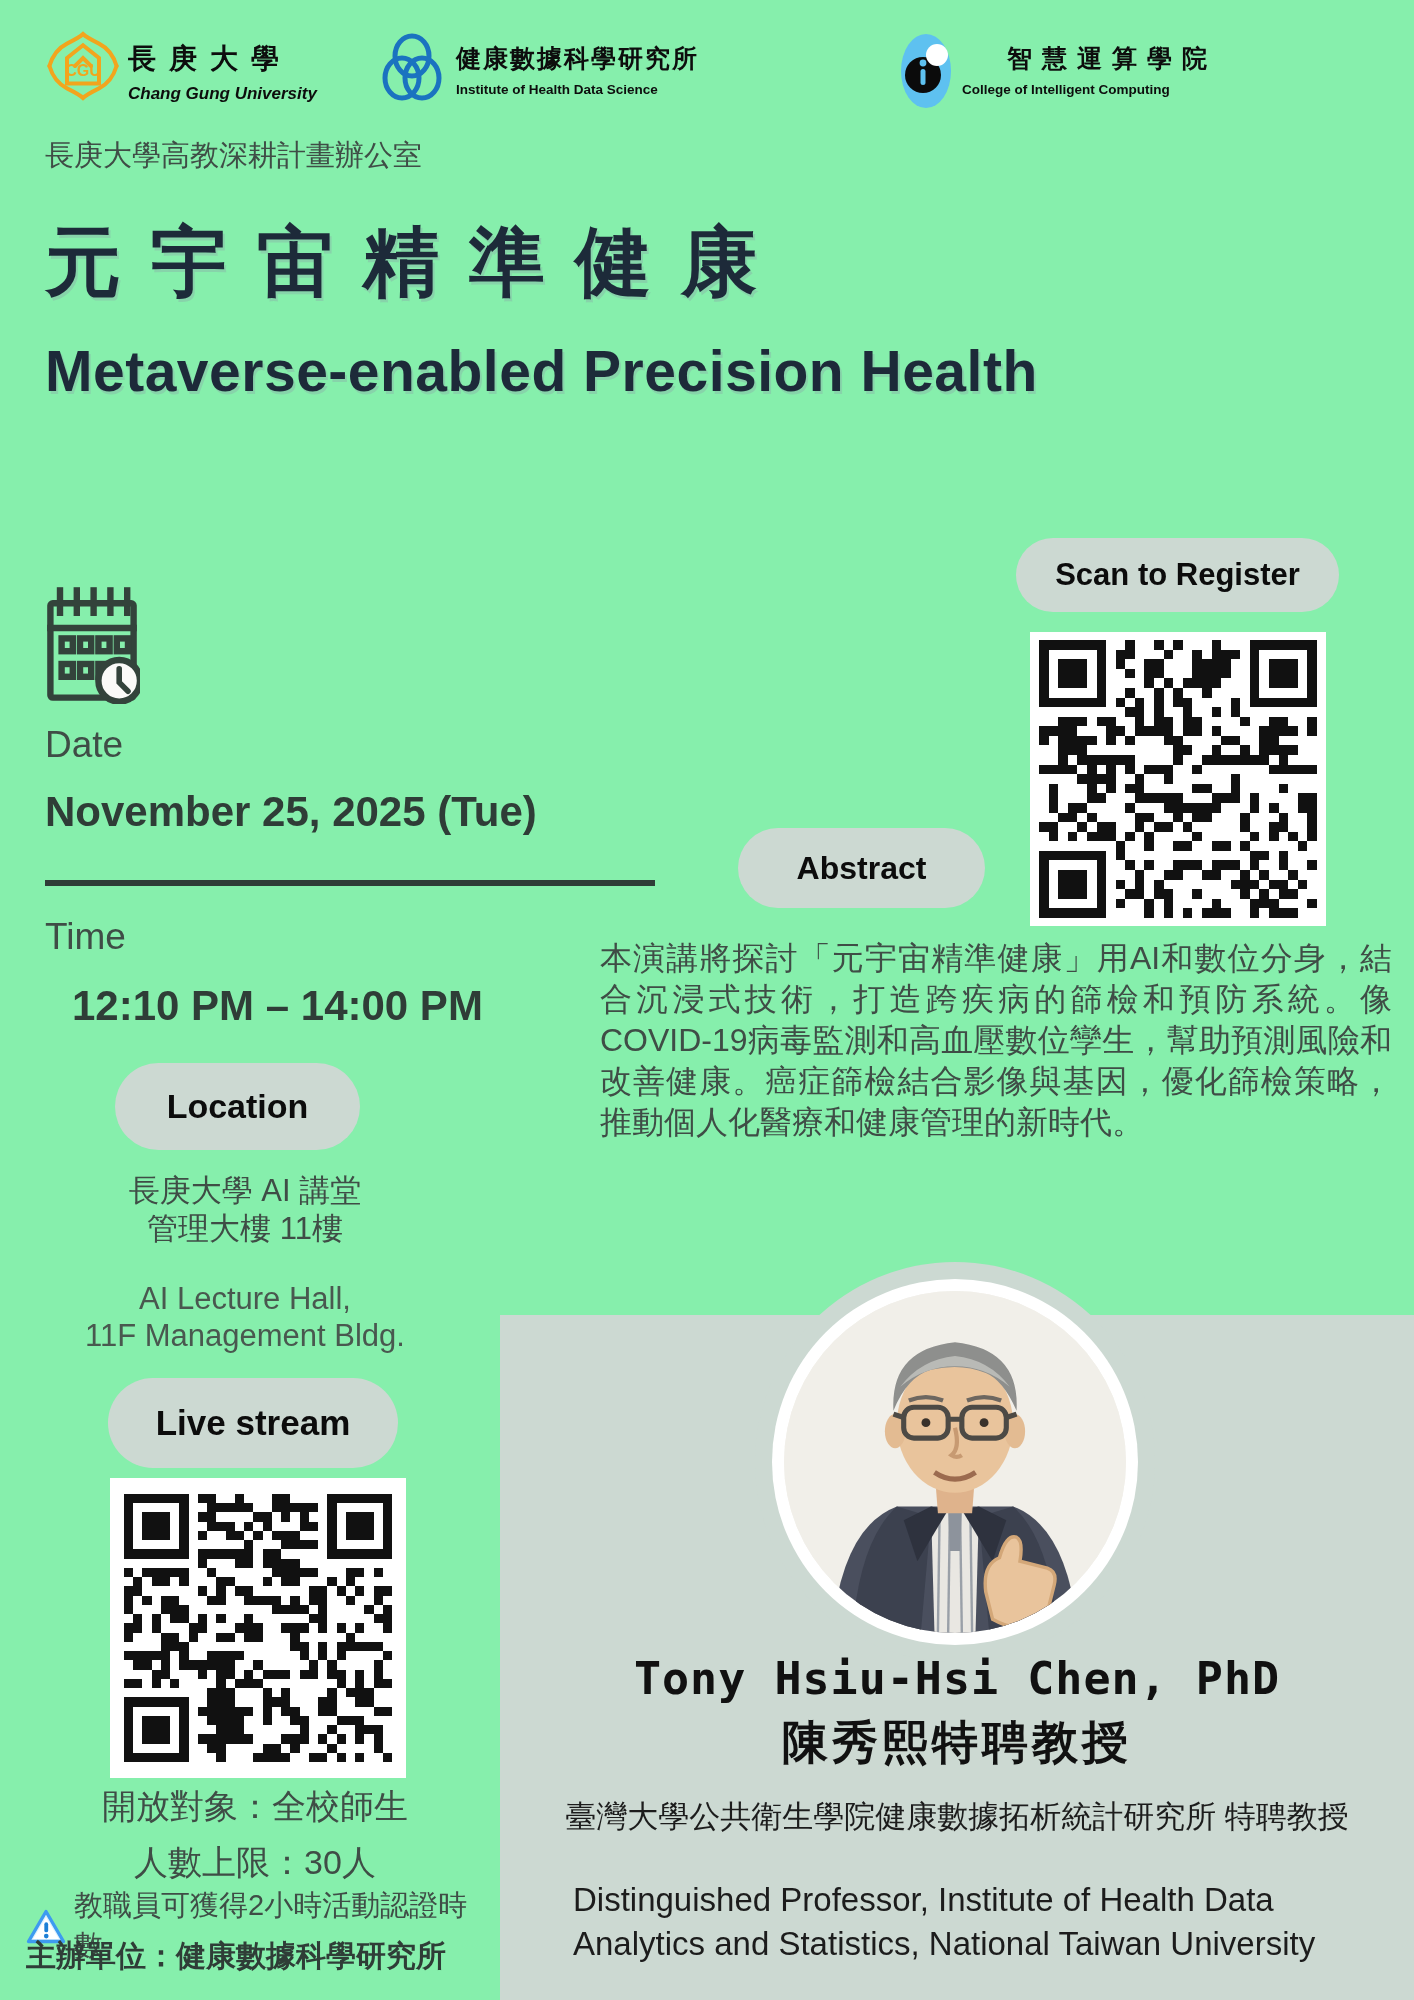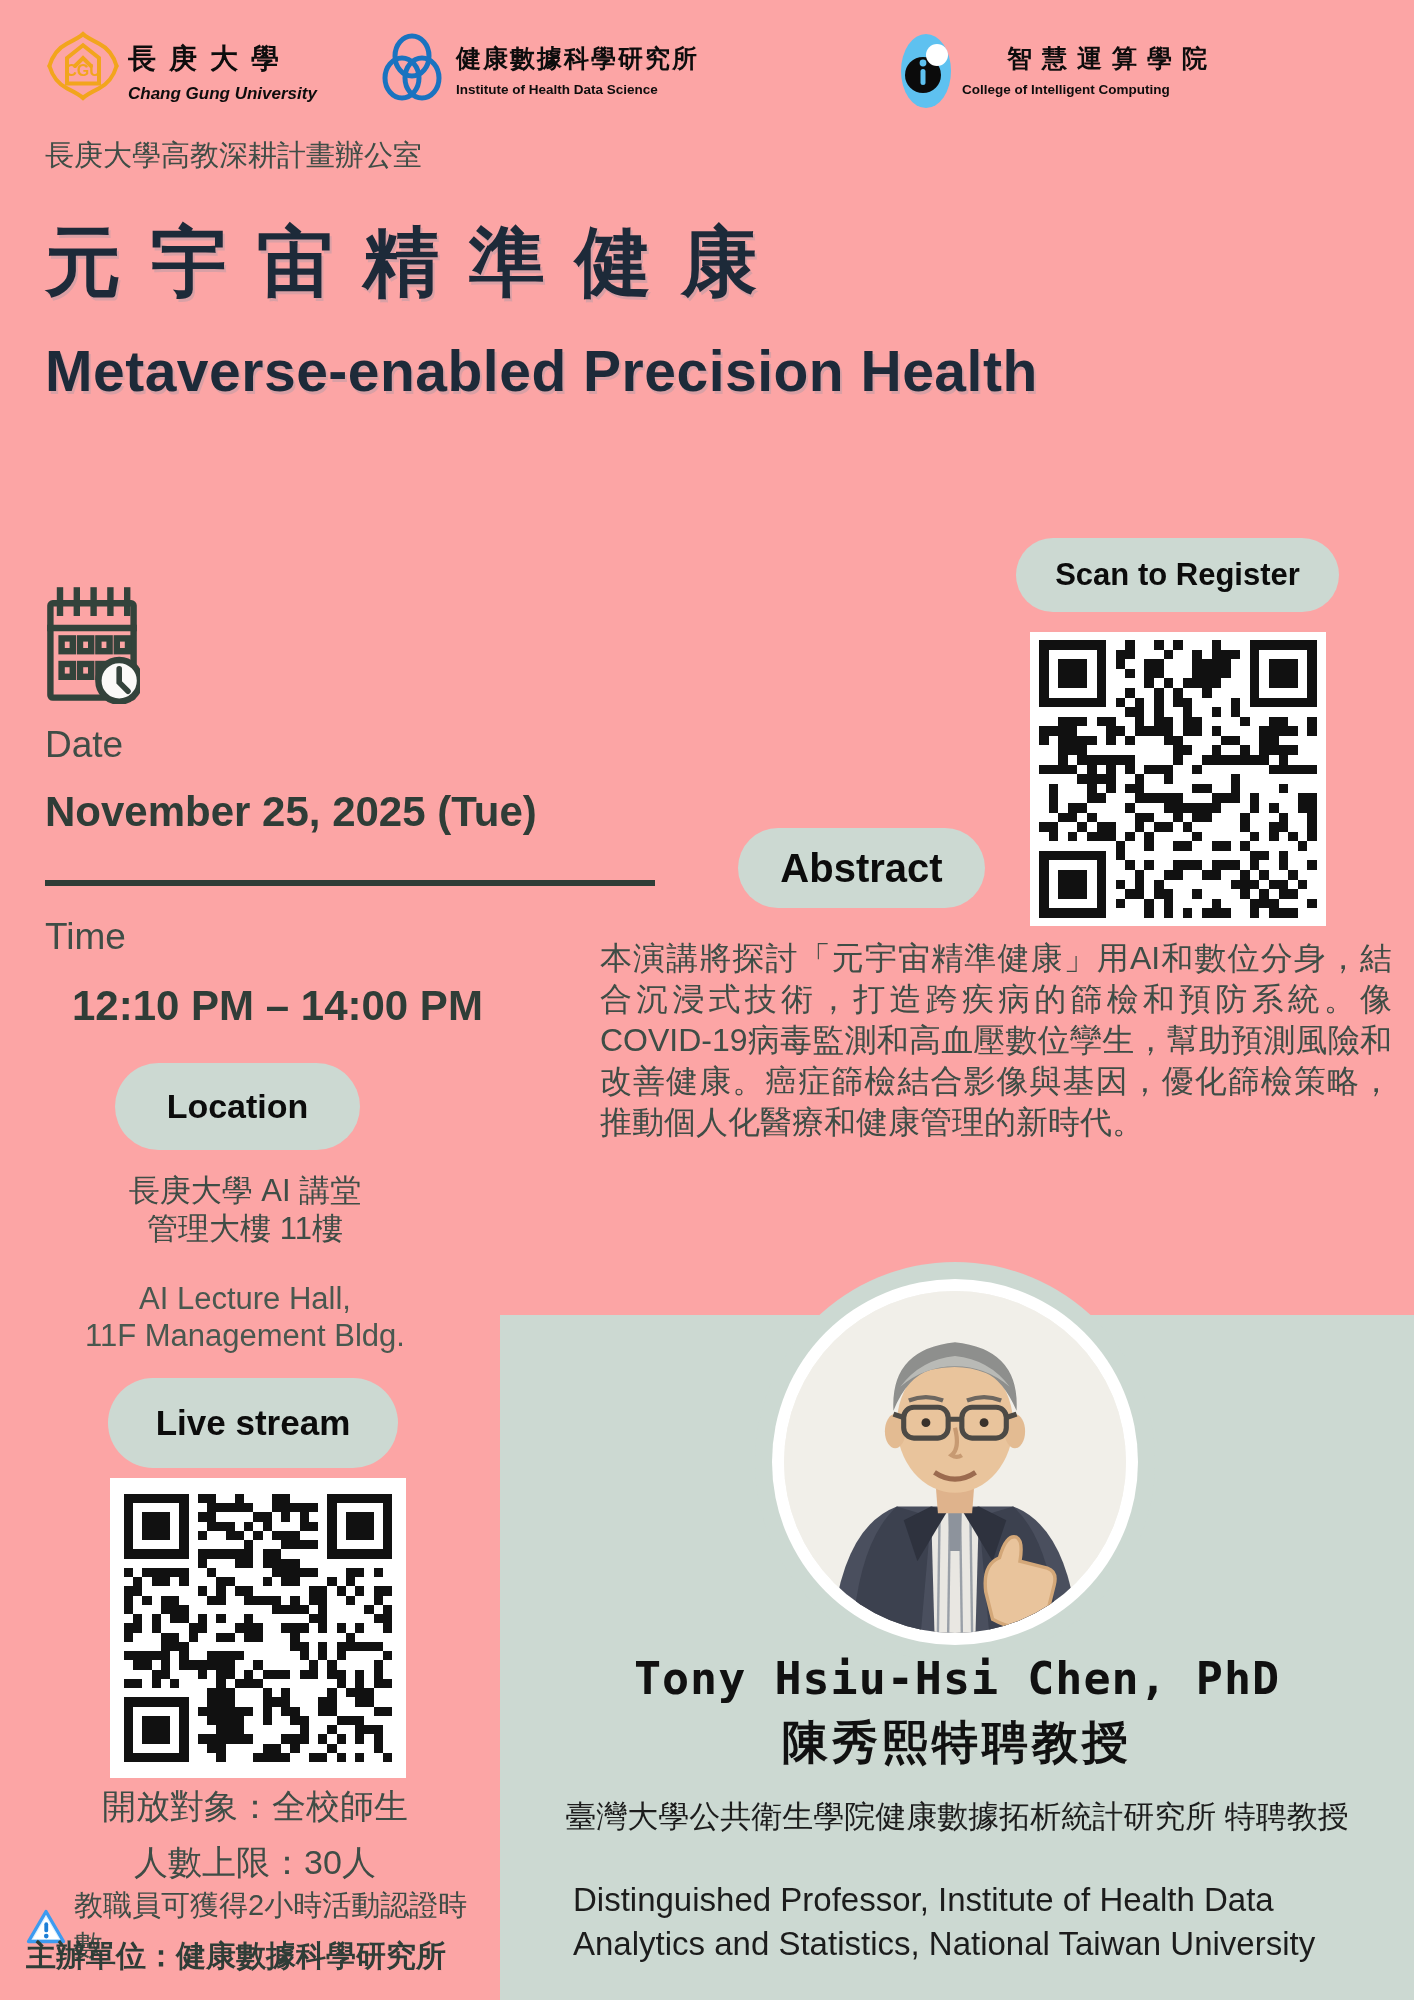--- a/index.html
+++ b/index.html
@@ -1,18 +1,18 @@
 <!DOCTYPE html>
 <html><head>
 <meta charset="utf-8">
 <style>
   html,body{margin:0;padding:0;background:#e8e8e6;}
   #poster{
     position:relative;width:1414px;height:2000px;margin:0 auto;
-    background:#fca5a5;overflow:hidden;
+    background:#86efac;overflow:hidden;
     font-family:"Liberation Sans", sans-serif;color:#3f4d46;
   }
   .abs{position:absolute;}
   .pill{
     background:#ccd9d2;border-radius:60px;display:flex;
     align-items:center;justify-content:center;color:#0c0c0c;font-weight:bold;
   }
   .ink{color:#3f4d46;}
   .navy{color:#1d2a39;}
   .ctr{text-align:center;}
@@ -747,21 +747,21 @@
         <rect x="2" y="2" width="3" height="3" fill="#111"></rect>
         <rect x="22" y="0" width="7" height="7" fill="#111"></rect>
         <rect x="23" y="1" width="5" height="5" fill="#fff"></rect>
         <rect x="24" y="2" width="3" height="3" fill="#111"></rect>
         <rect x="0" y="22" width="7" height="7" fill="#111"></rect>
         <rect x="1" y="23" width="5" height="5" fill="#fff"></rect>
         <rect x="2" y="24" width="3" height="3" fill="#111"></rect>
       </svg>
   </div>
 
-  <div class="abs pill" style="left:738px;top:828px;width:247px;height:80px;font-size:40px;">
+  <div class="abs pill" style="left:738px;top:828px;width:247px;height:80px;font-size:32px;">
     <span>Abstract</span>
   </div>
   <div class="abs ink" style="left:600px;top:938px;width:792px;font-size:32px;line-height:1.28;text-align:justify;">本演講將探討「元宇宙精準健康」用AI和數位分身，結合沉浸式技術，打造跨疾病的篩檢和預防系統。像COVID-19病毒監測和高血壓數位孿生，幫助預測風險和改善健康。癌症篩檢結合影像與基因，優化篩檢策略，推動個人化醫療和健康管理的新時代。</div>
 
   <div id="speaker-panel" class="abs" style="left:500px;top:1315px;width:914px;height:685px;"></div>
 
   <div class="abs" style="left:755px;top:1262px;width:400px;height:400px;border-radius:50%;background:#ccd9d2;"></div>
 
   <div class="abs" style="left:772px;top:1279px;width:366px;height:366px;border-radius:50%;background:#ffffff;"></div>
 

